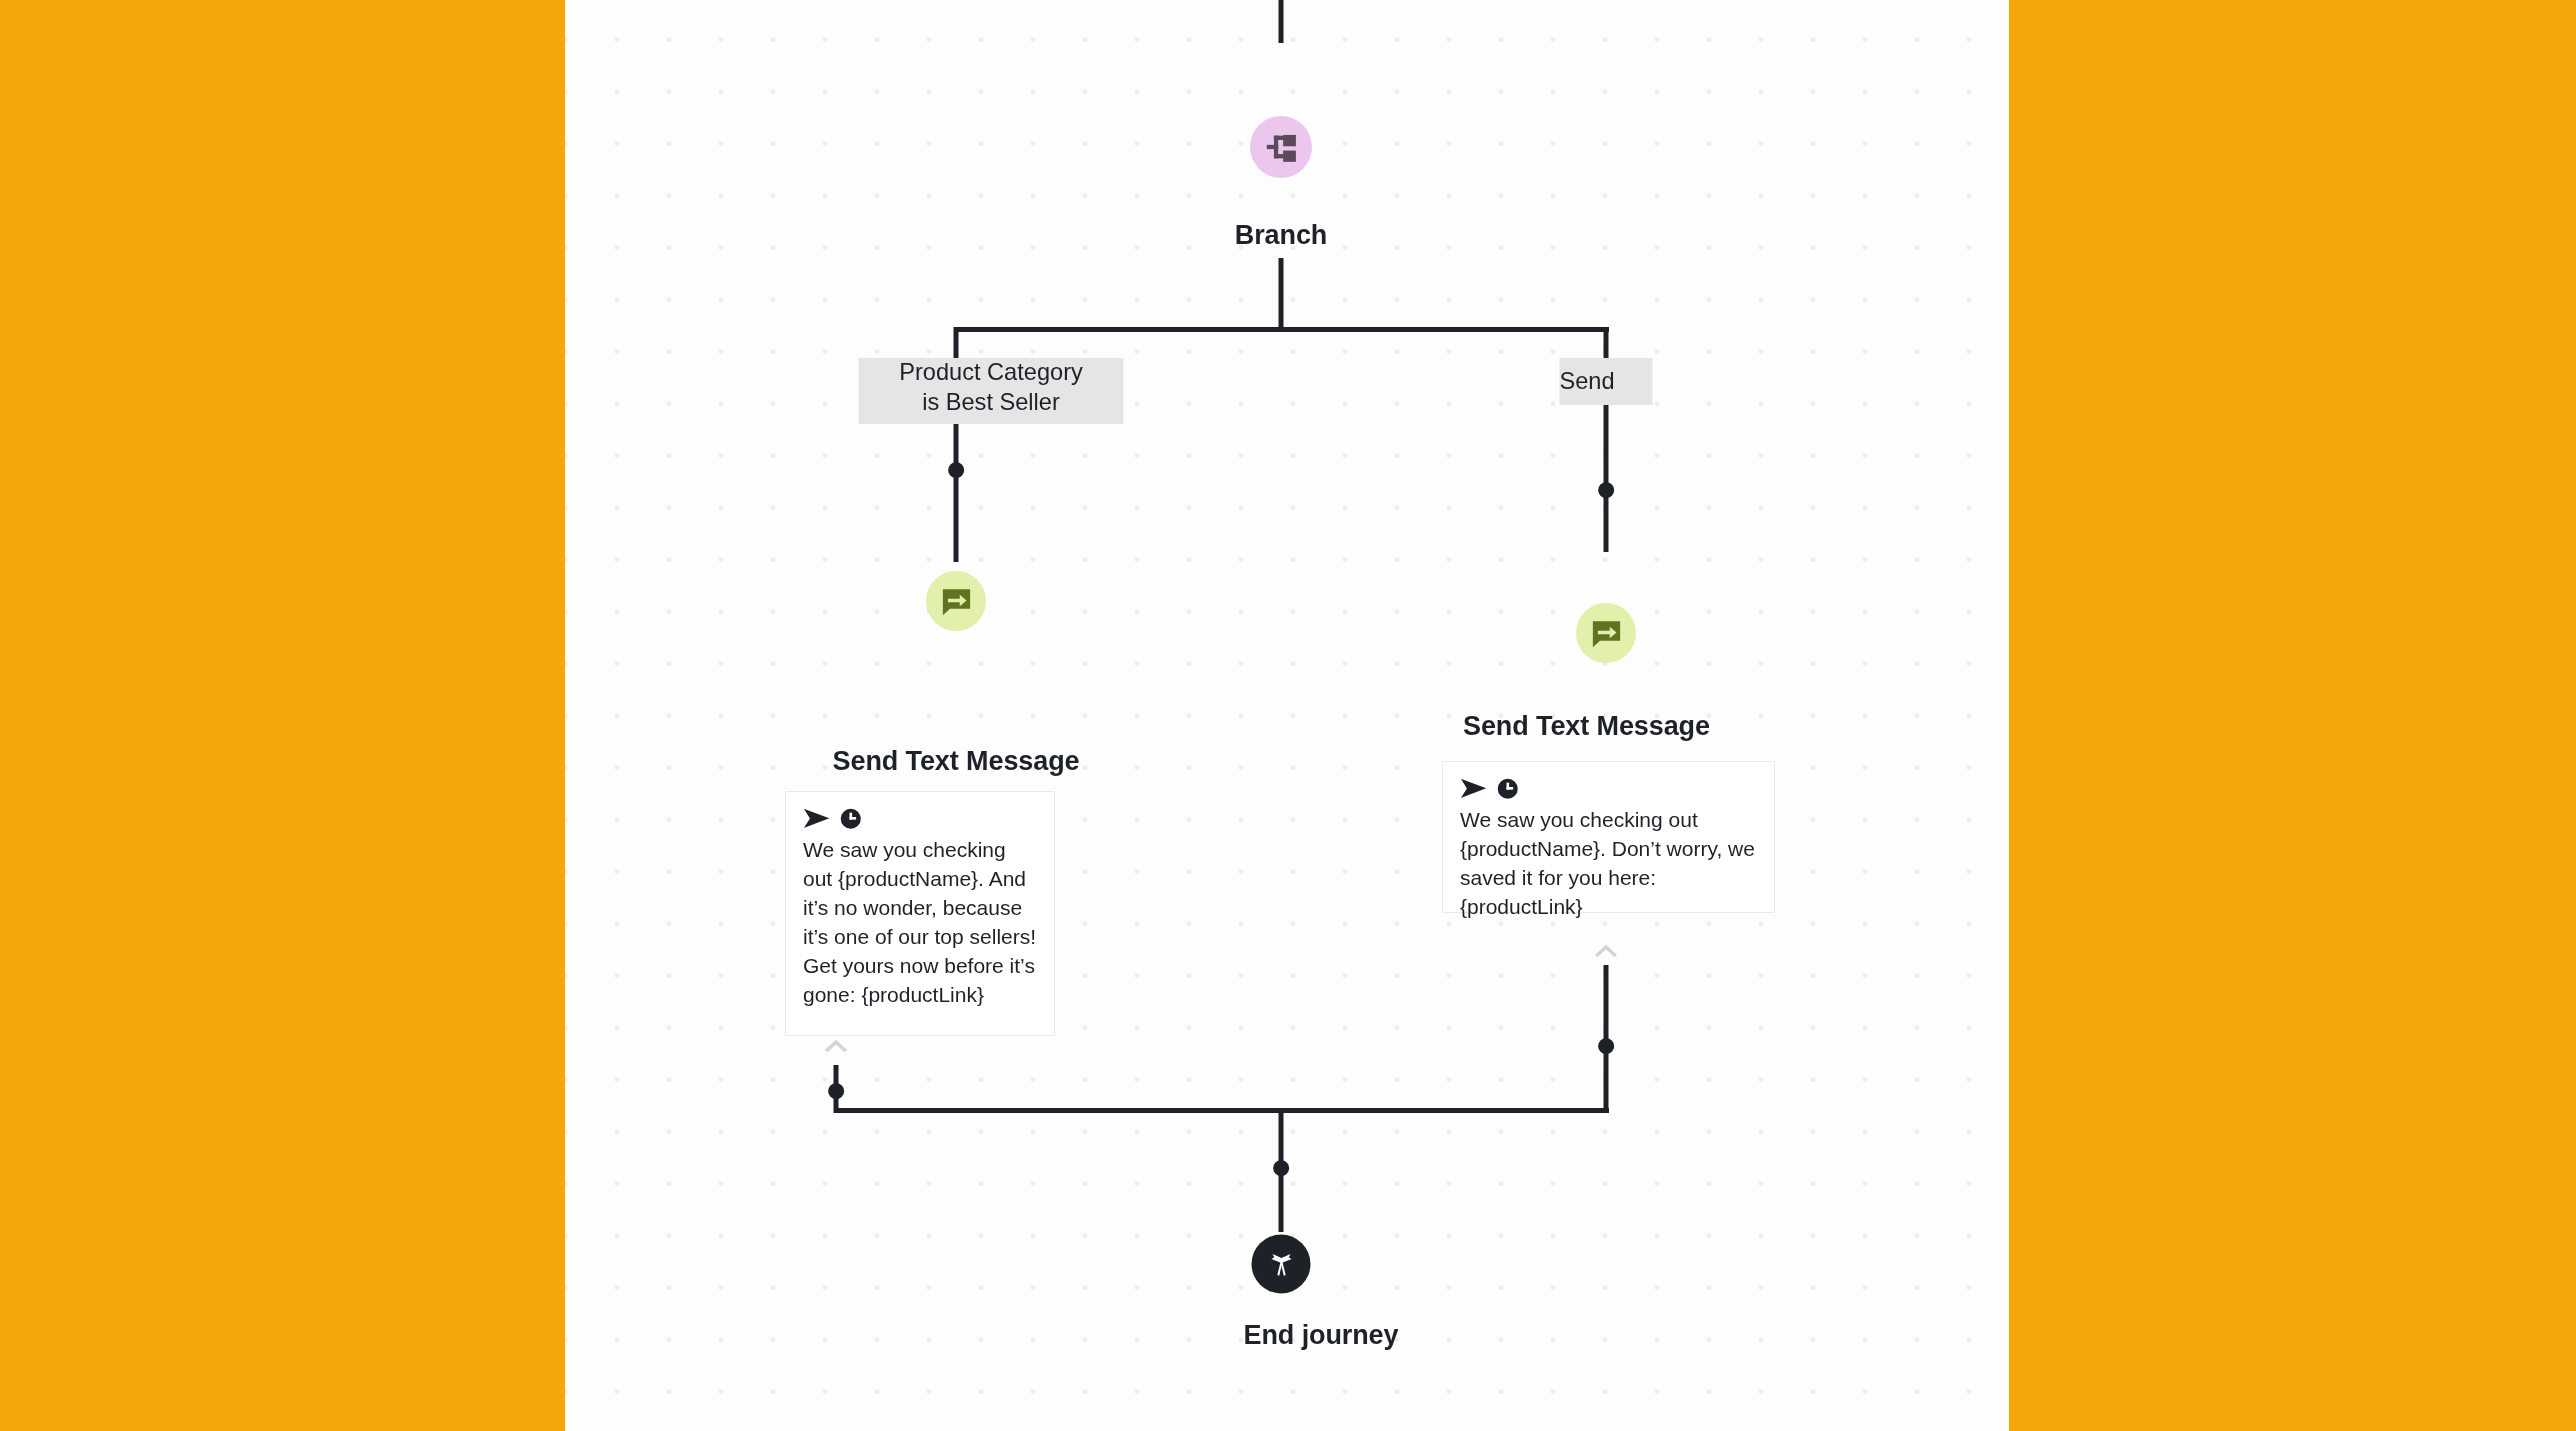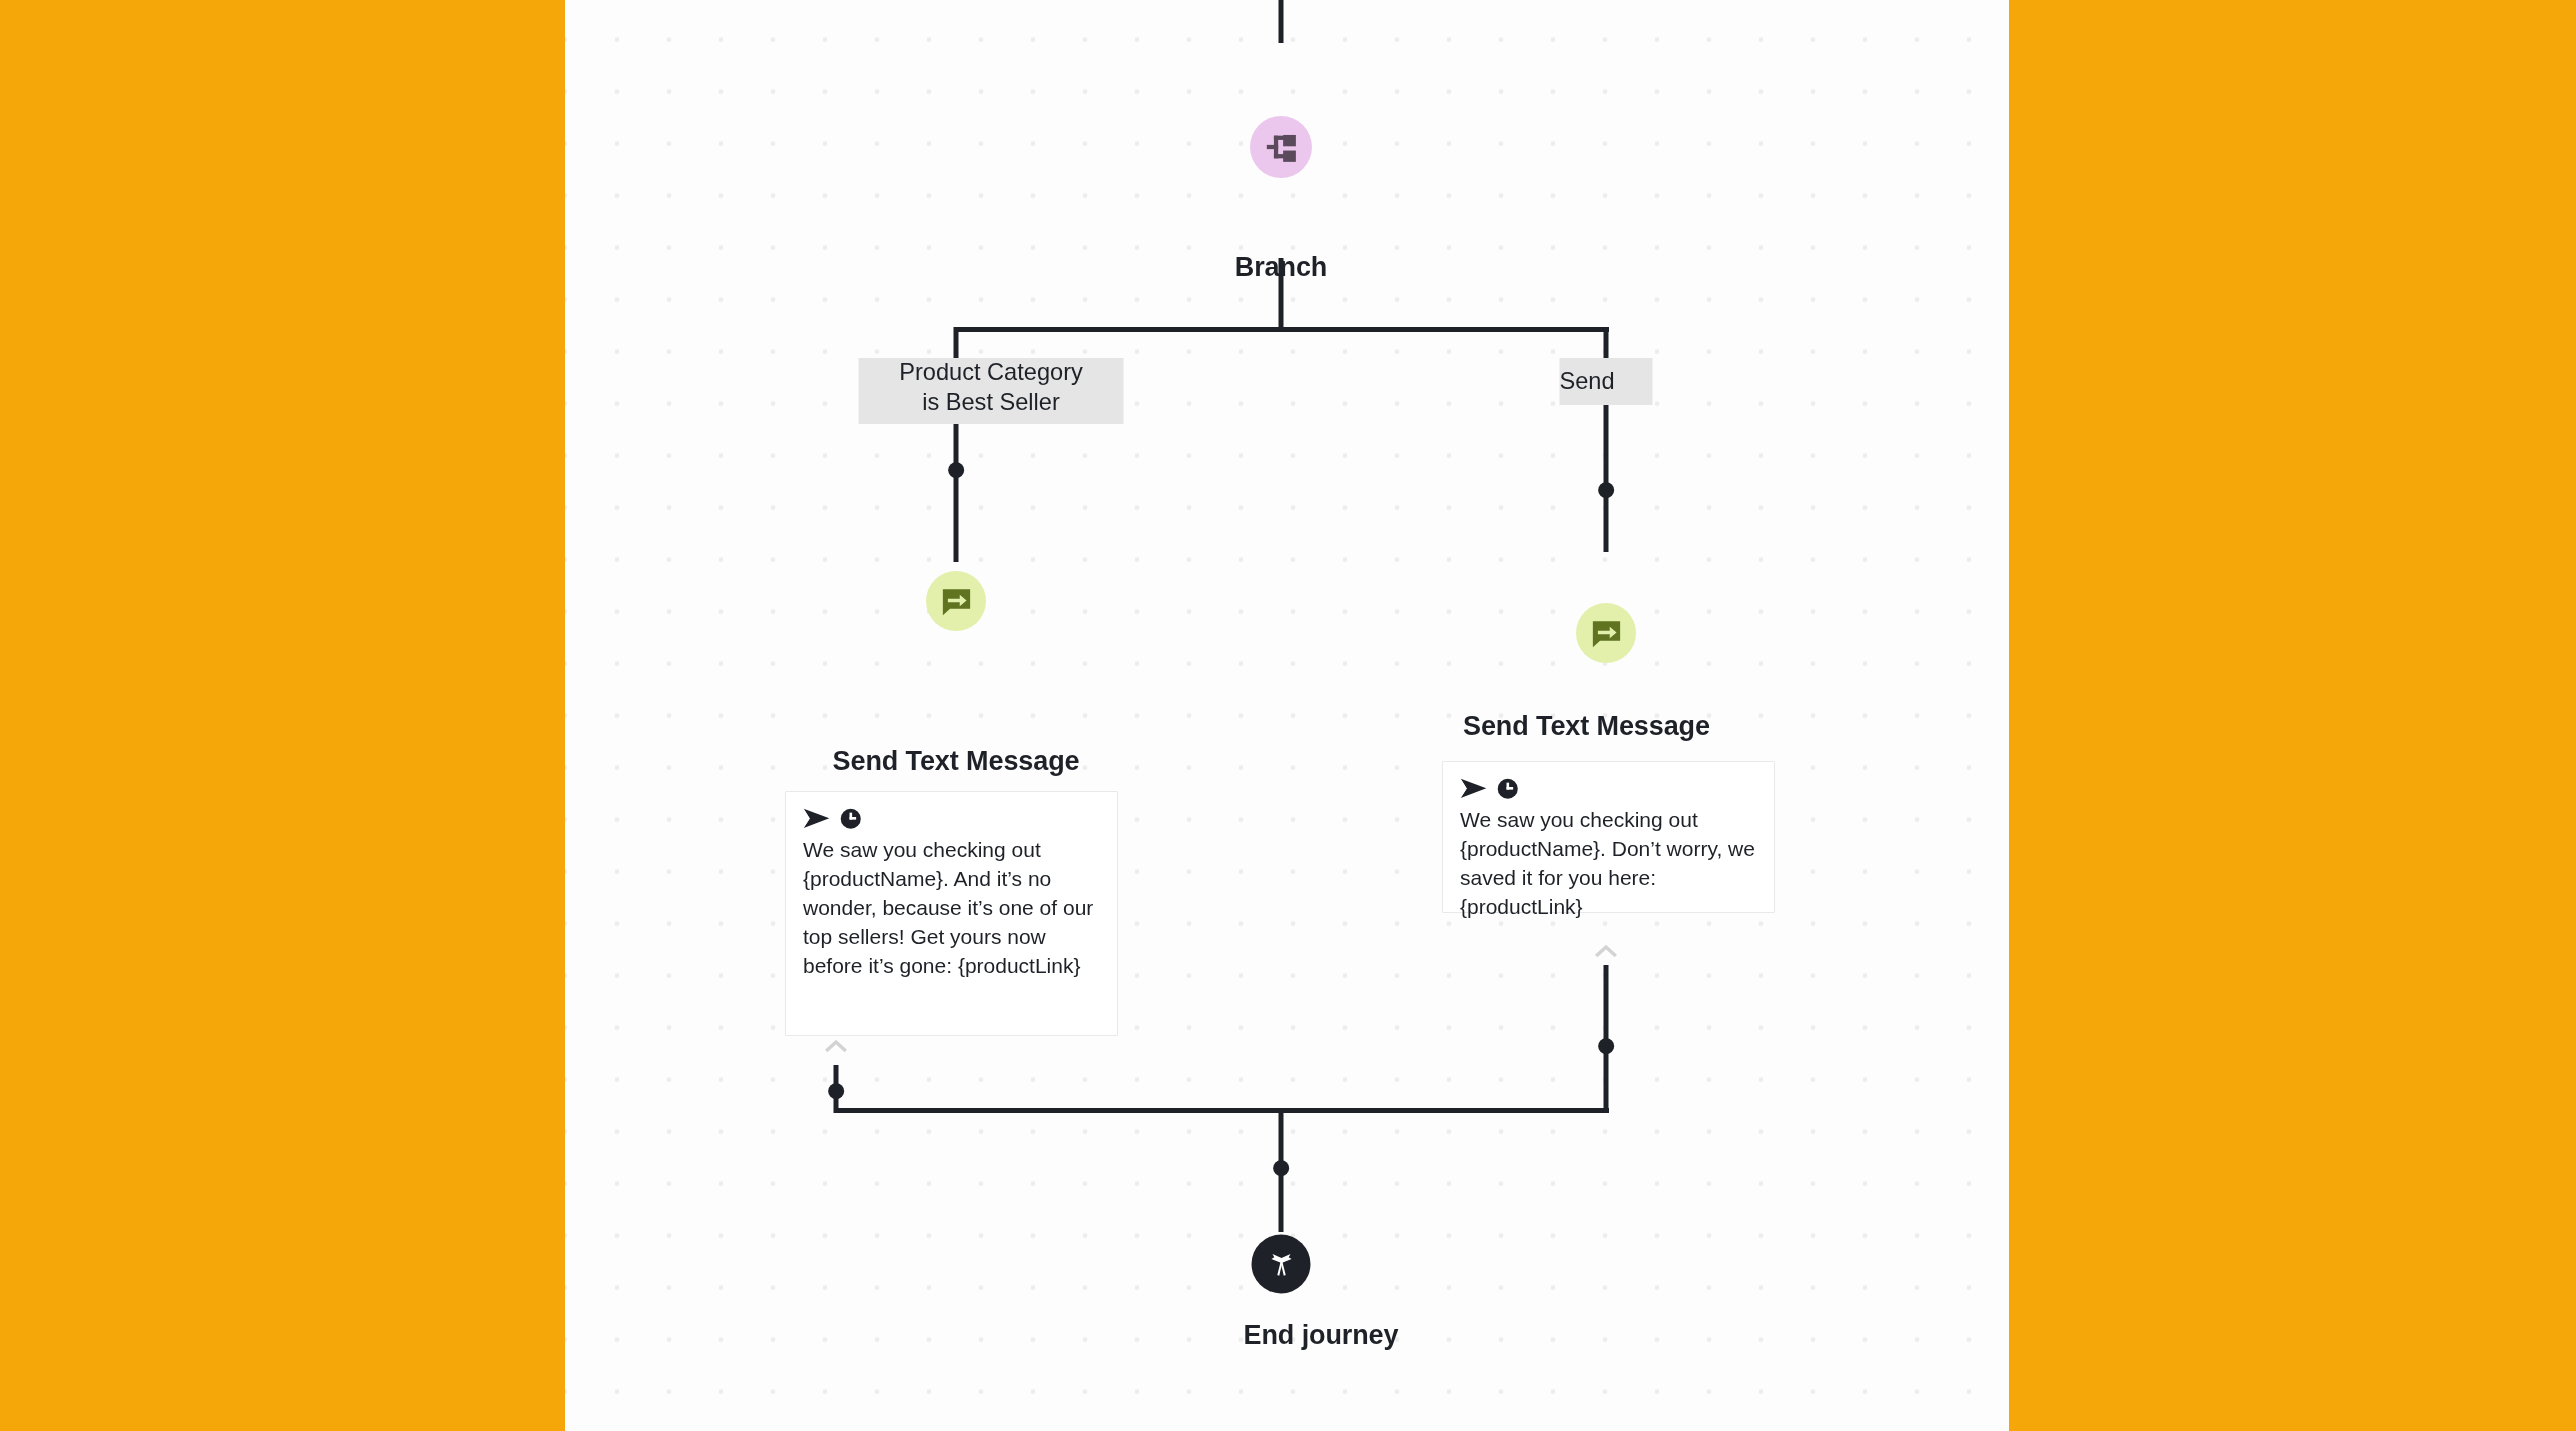--- a/index.html
+++ b/index.html
@@ -139,21 +139,21 @@
         <svg width="34" height="34" viewBox="0 0 48 48" aria-hidden="true">
           <rect x="27" y="7" width="18" height="16" fill="#5A4A5C"></rect>
           <rect x="27" y="29" width="18" height="16" fill="#5A4A5C"></rect>
           <rect x="14" y="8" width="14" height="6" fill="#5A4A5C"></rect>
           <rect x="14" y="8" width="6" height="32" fill="#5A4A5C"></rect>
           <rect x="14" y="34" width="14" height="6" fill="#5A4A5C"></rect>
           <rect x="4" y="21" width="16" height="6" fill="#5A4A5C"></rect>
         </svg>
       </span>
     </div>
-    <div class="node-title title-center" style="left:716px; top:220px; font-size:27px;margin-top:32px;">Branch</div>
+    <div class="node-title title-center" style="left:716px; top:220px; font-size:27px;">Branch</div>
 
     <div class="vline" style="left:716px; top:258px; height:74px;"></div>
 
     <div class="hline" style="left:389px; top:327px; width:655px;"></div>
 
     <div class="vline" style="left:391px; top:327px; height:34px;"></div>
 
     <div class="vline" style="left:1041px; top:327px; height:34px;"></div>
 
     <div class="cond-box" style="left:426px; top:358px; width:265px; height:66px; flex-direction:column;">
@@ -171,21 +171,21 @@
     <div class="node-circle" style="left:391px; top:601px; width:60px; height:60px; background:#E2F0AB;">
       <span>
         <svg width="33" height="33" viewBox="0 0 46 46" aria-hidden="true">
           <path d="M4 6 H42 V33 H14 L4 42 Z" fill="#5F7320"></path>
           <path d="M11 19.2 H27.5 V13.5 L37 21.5 L27.5 29.5 V23.9 H11 Z" fill="#E2F0AB"></path>
         </svg>
       </span>
     </div>
     <div class="node-title title-center" style="left:391px; top:746px; font-size:27px;">Send Text Message</div>
 
-    <div class="msg-card" style="left:220px; top:791px; width:333px; height:245px;">
+    <div class="msg-card" style="left:220px; top:791px; width:270px; height:245px;">
       <div class="msg-icons">
         <span>
           <svg width="27" height="21.5" viewBox="0 0 38 30" aria-hidden="true">
             <path d="M1 1 L37 14.2 L1 28 L9.5 14.5 Z" fill="#1E2228"></path>
             <path d="M1 1 L9.5 14.5 L1 28 L5 14.5 Z" fill="#FFFFFF"></path>
           </svg>
         </span>
         <span>
           <svg width="21.5" height="21.5" viewBox="0 0 30 30" aria-hidden="true">
             <circle cx="15" cy="15" r="14" fill="#1E2228"></circle>

